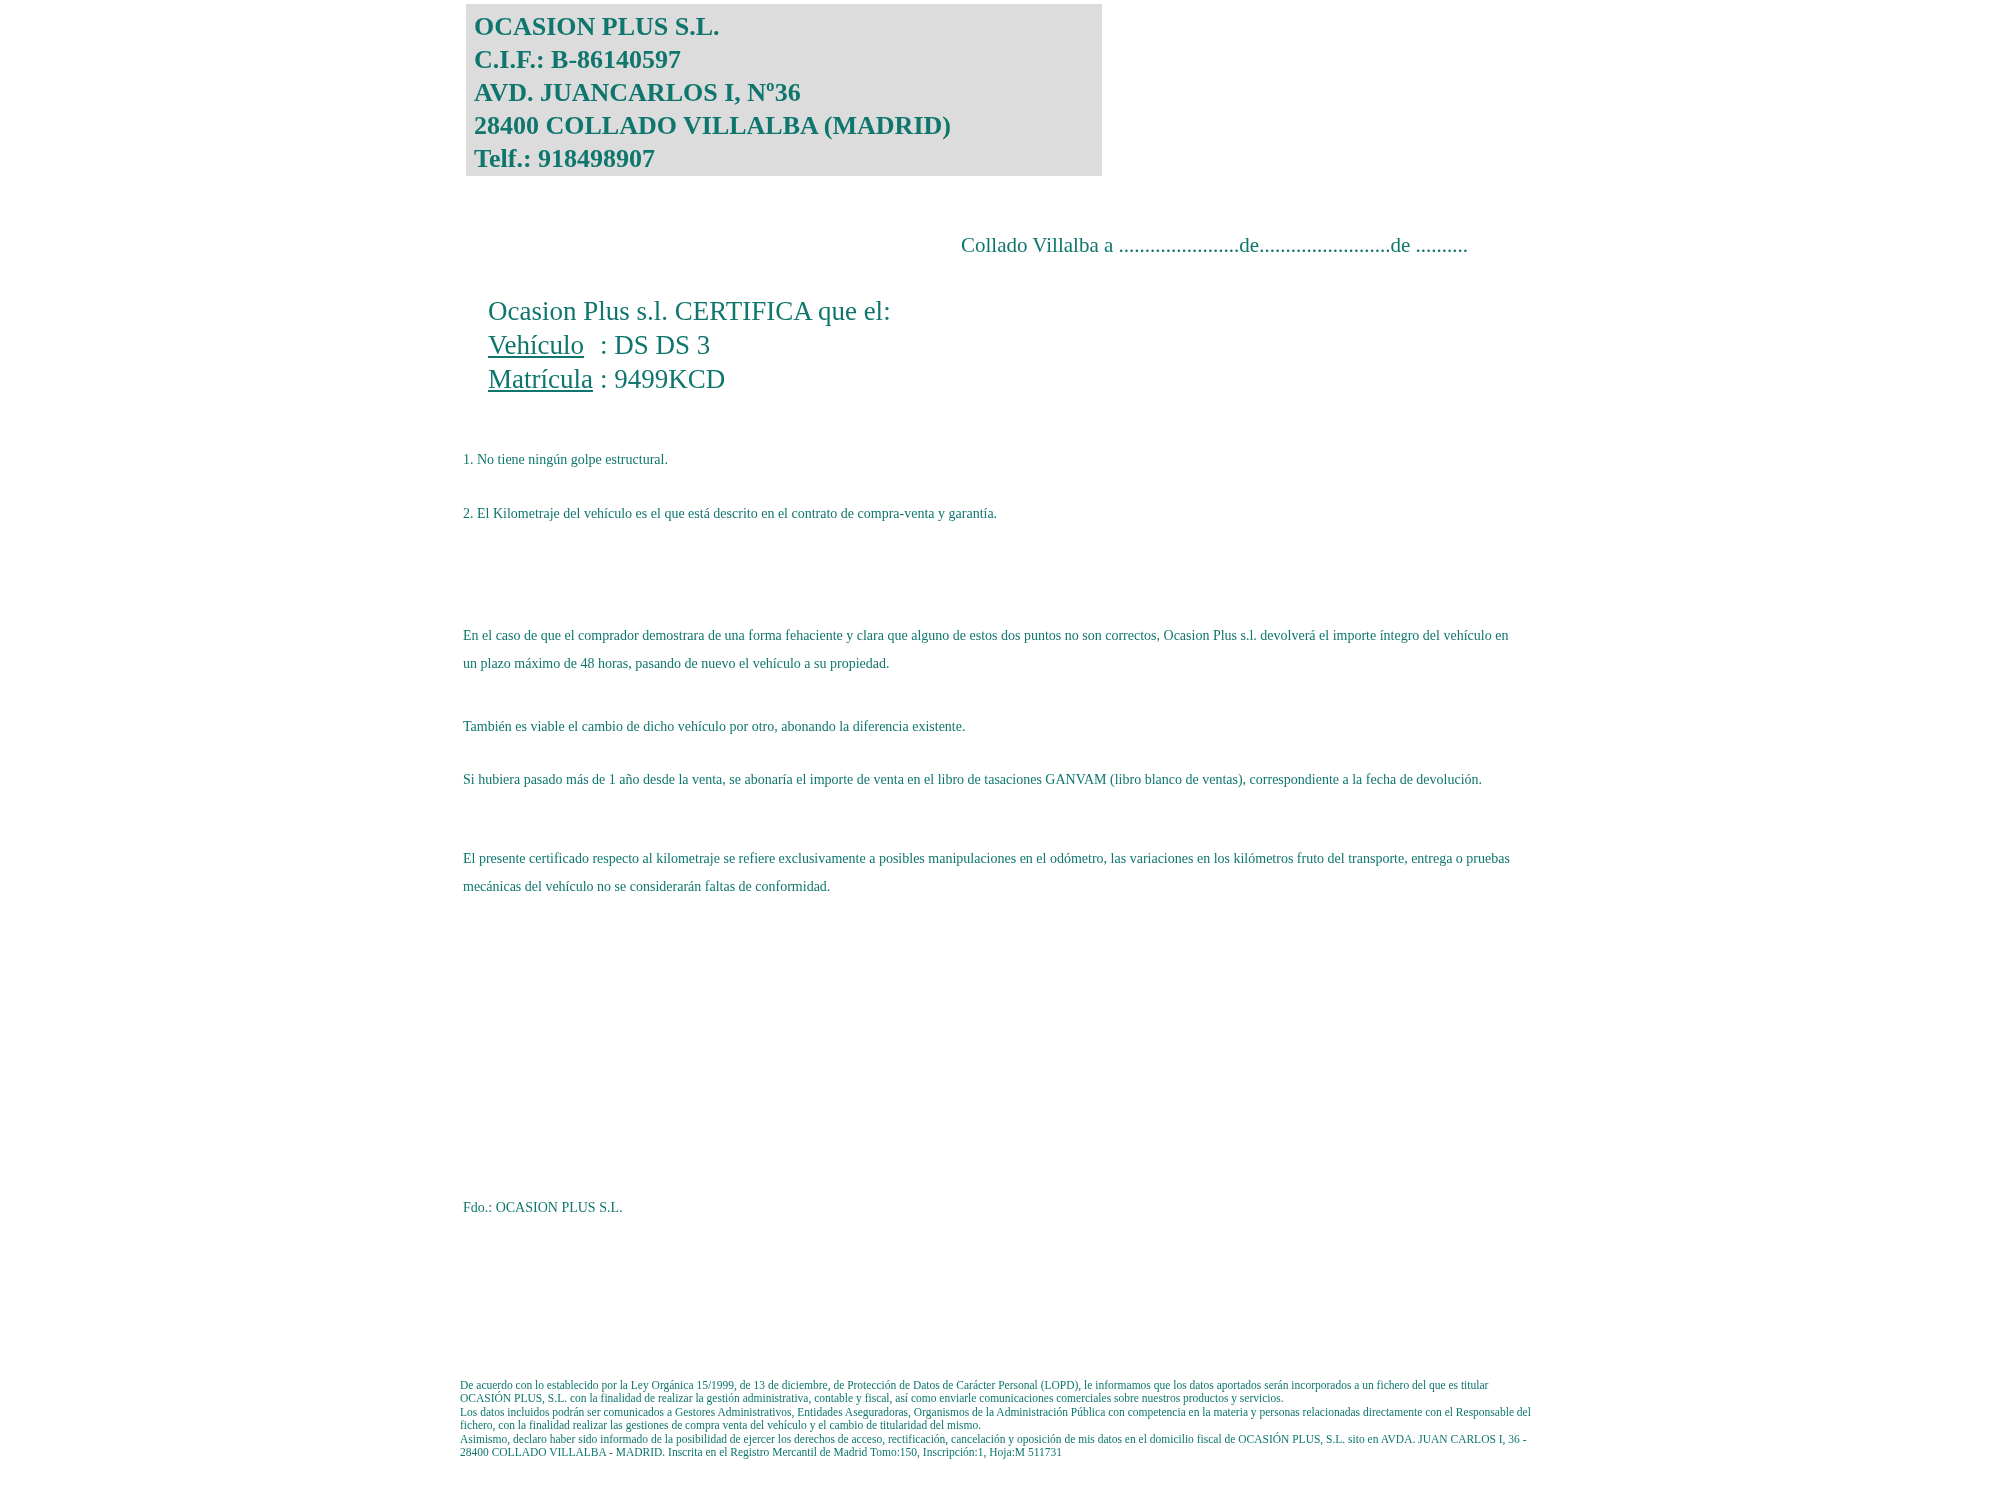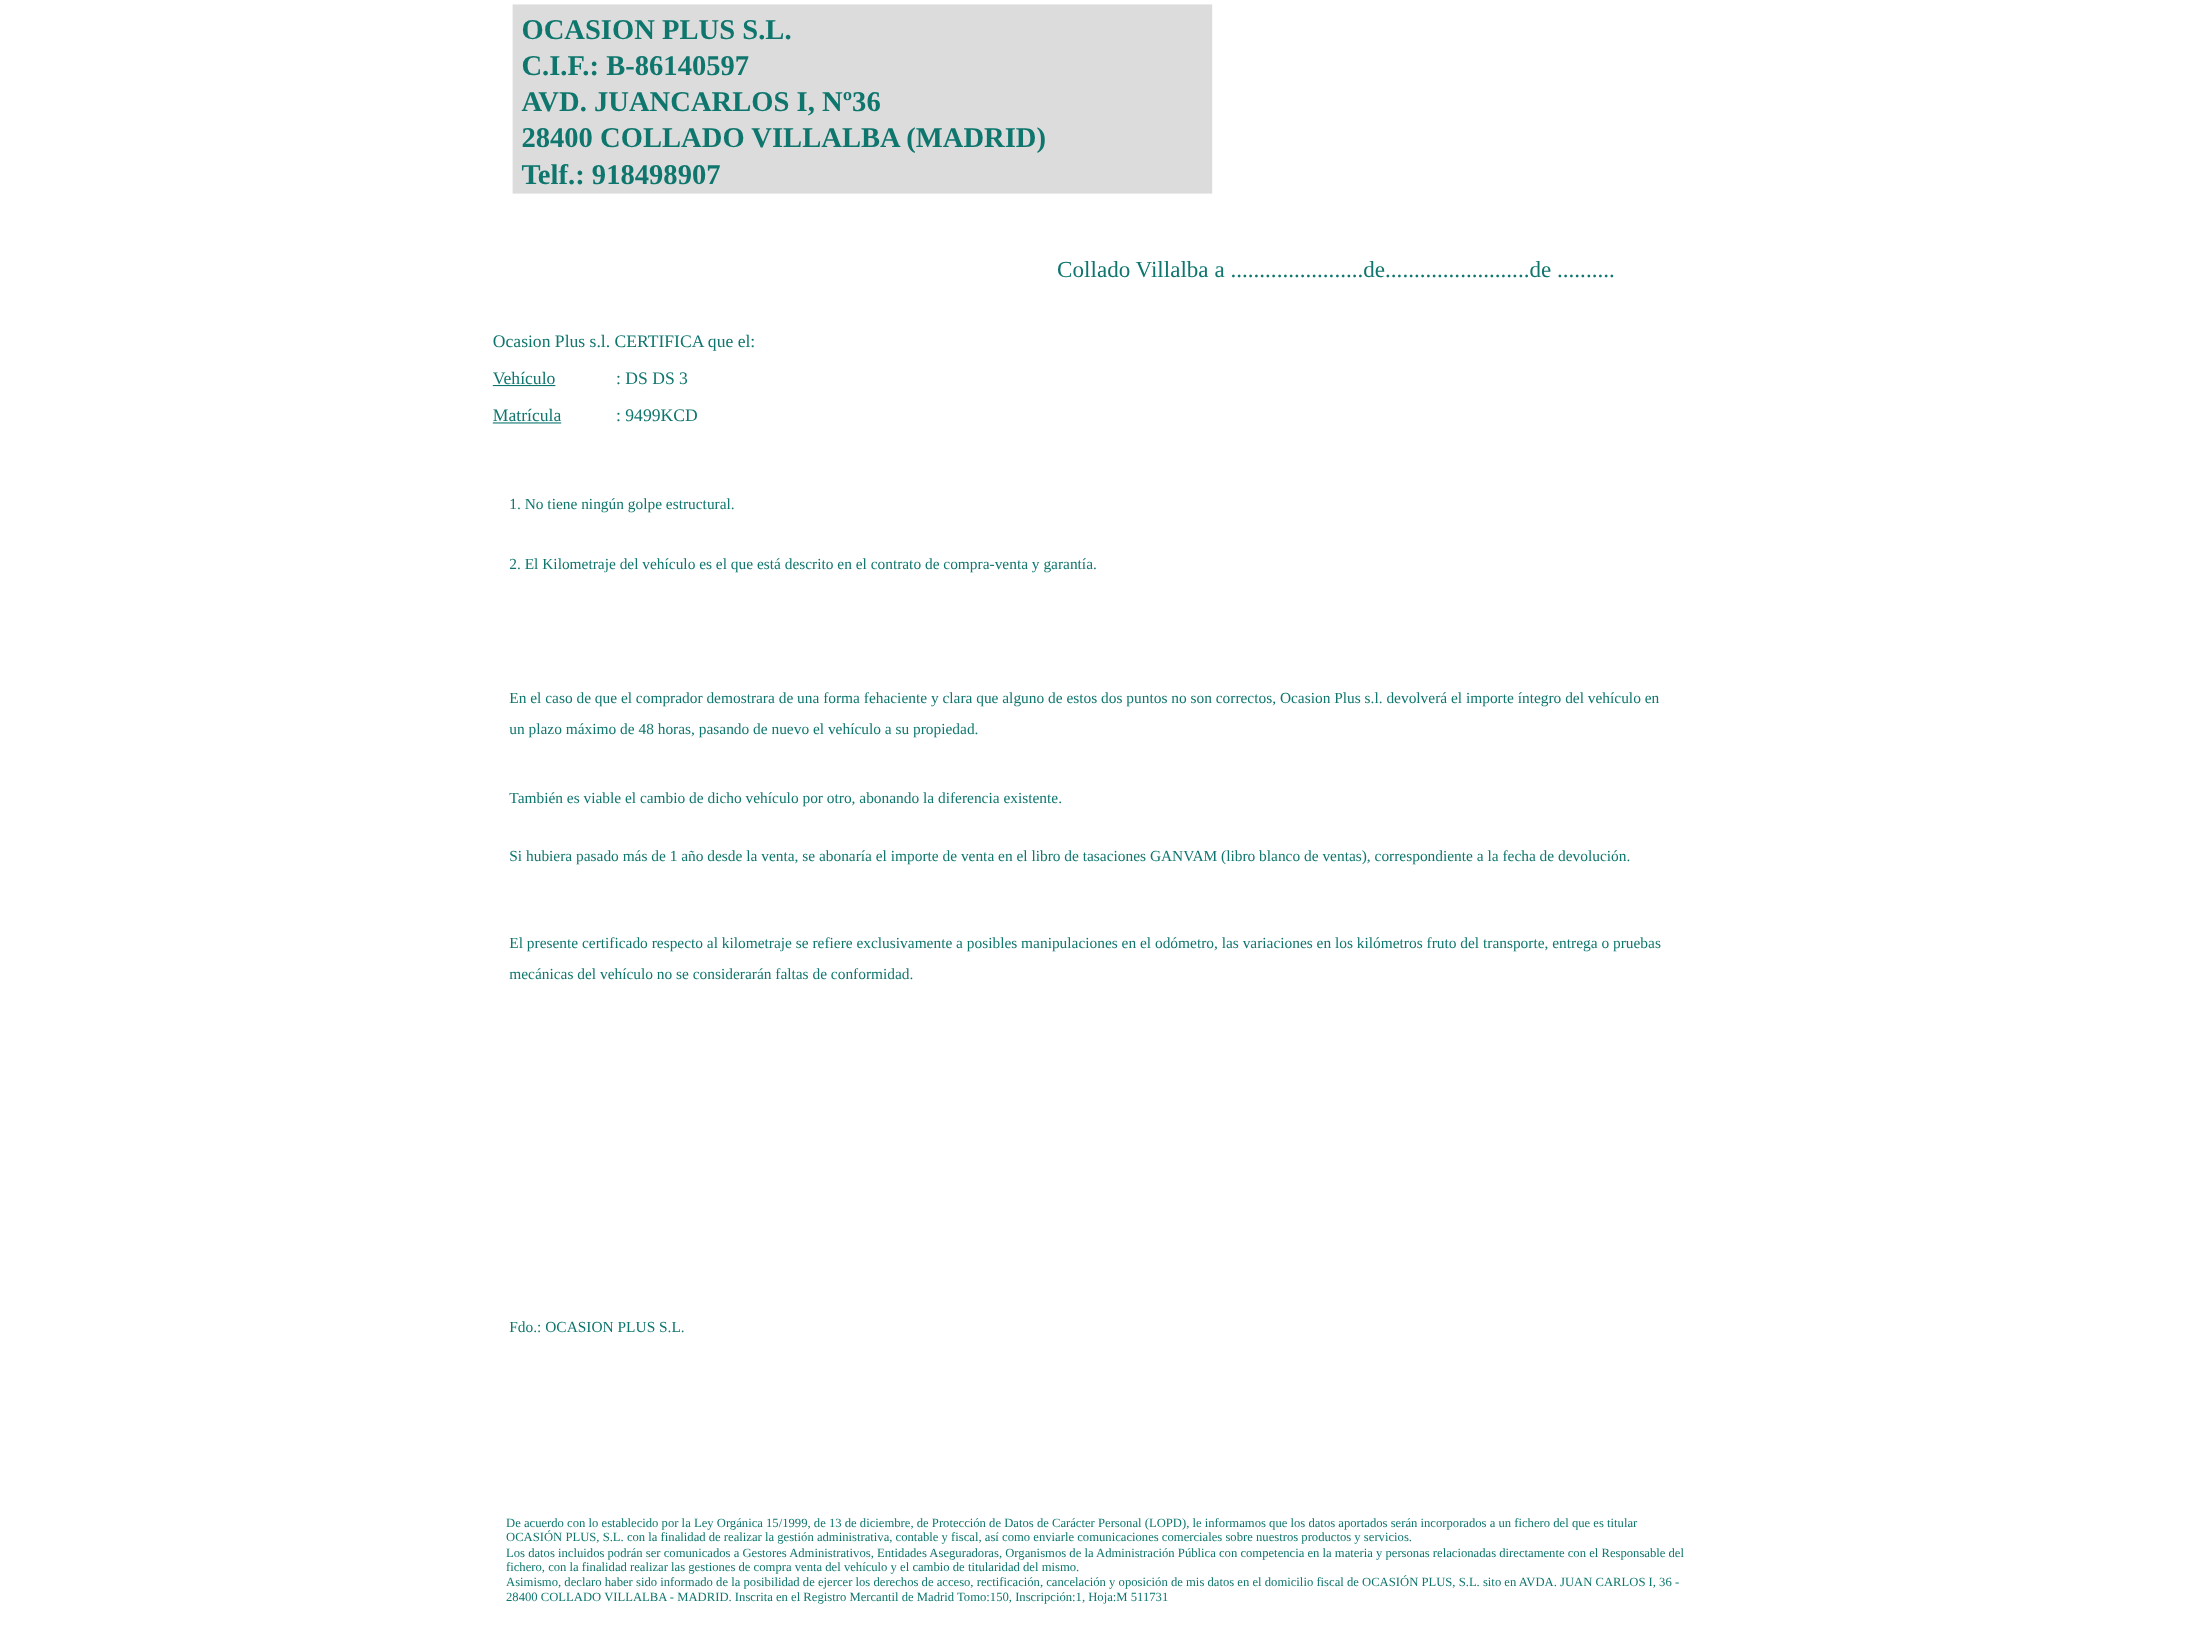--- a/index.html
+++ b/index.html
@@ -35,23 +35,23 @@
   .date-line {
     position: absolute;
     left: 945px;
     top: 233px;
     font-size: 21px;
     white-space: nowrap;
     margin-left: 16px;
   }
   .cert-block {
     position: absolute;
-    left: 448px;
+    left: 488px;
     top: 294px;
-    font-size: 16px;
+    font-size: 27px;
     line-height: 34px;
   }
   .cert-block .lbl {
     display: inline-block;
     width: 112px;
   }
   .cert-block .u {
     text-decoration: underline;
   }
   .point, .para, .signature {

